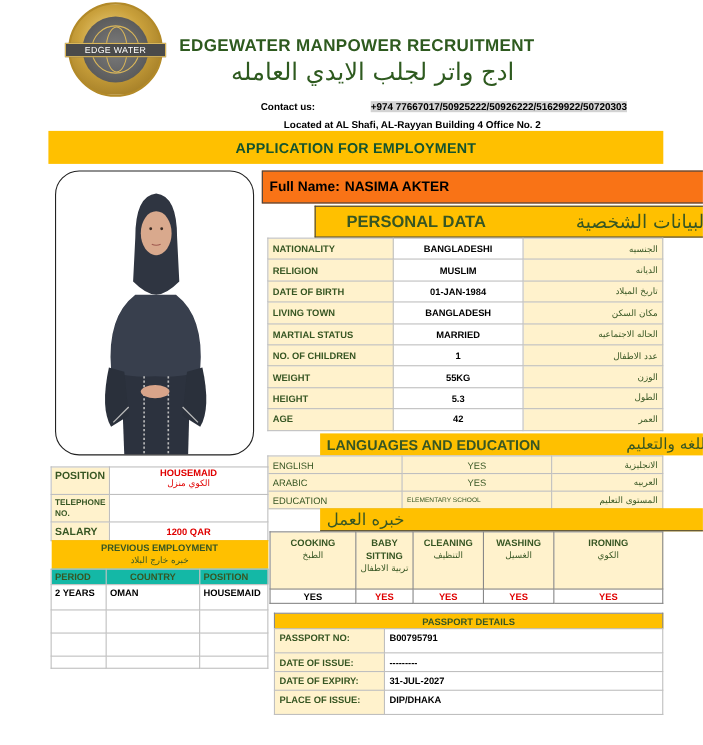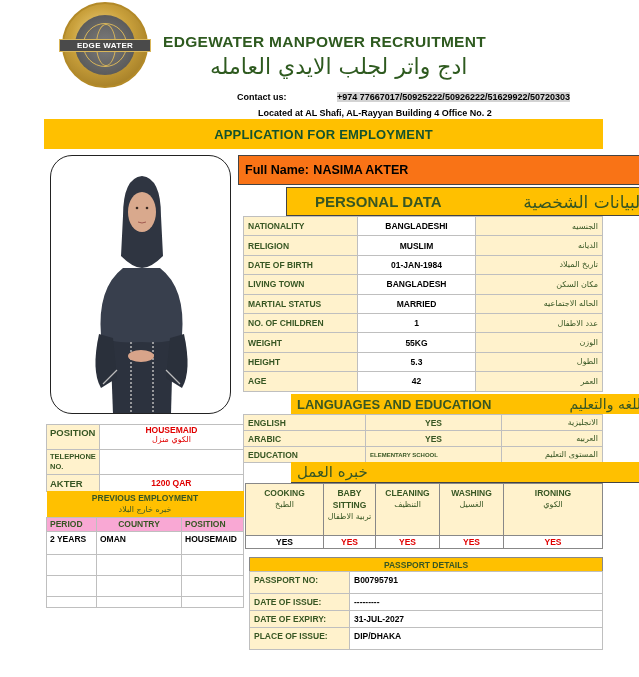--- a/index.html
+++ b/index.html
@@ -9,21 +9,21 @@
   .abs { position: absolute; }
 
   
   #logo { left: 62px; top: 2px; width: 86px; height: 86px; border-radius: 50%;
     background: radial-gradient(circle at 45% 40%, #f3d98a 0%, #c9a03b 45%, #8e6a1c 100%);
     border: 2px solid #b38a28; display: flex; align-items: center; justify-content: center; }
   #logo .inner { width: 60px; height: 60px; border-radius: 50%; background: radial-gradient(circle, #7c7c7c 0%, #4e4e4e 100%);
     display: flex; align-items: center; justify-content: center; position: relative; }
   #logo .globe { position: absolute; width: 44px; height: 44px; border-radius: 50%; border: 1.5px solid #d9b65a; }
   #logo .globe::before { content: ""; position: absolute; left: 50%; top: 0; bottom: 0; width: 18px; margin-left: -9px; border: 1.5px solid #d9b65a; border-radius: 50%; }
-  #logo .band { position: relative; background: #4a4a4a; border: 1px solid #d9b65a; color: #fff; font-size: 8px; font-weight: bold; padding: 1px 17px; letter-spacing: 0.3px; white-space: nowrap; }
+  #logo .band { position: relative; background: #4a4a4a; border: 1px solid #d9b65a; color: #fff; font-size: 8px; font-weight: normal; padding: 1px 17px; letter-spacing: 0.3px; white-space: nowrap; }
 
   #company-name { left: 163px; top: 33px; font-size: 15.5px; font-weight: bold; color: #2e5a1f; letter-spacing: 0.3px; white-space: nowrap; }
   #company-arabic { left: 210px; top: 54px; font-size: 22px; color: #2e5a1f; white-space: nowrap; font-family: "DejaVu Sans", sans-serif; }
   #contact { left: 237px; top: 92px; font-size: 9px; font-weight: bold; white-space: nowrap; }
   #contact .hl { background: #d3d3d3; margin-left: 48px; }
   #location { left: 258px; top: 108px; font-size: 9px; font-weight: bold; white-space: nowrap; }
 
   
   #title-band { left: 44px; top: 119px; width: 559px; height: 30px; background: #ffc000; display: flex; align-items: center; justify-content: center; }
   #title-band span { font-size: 13px; font-weight: bold; color: #14532d; letter-spacing: 0.2px; text-align: right; }
@@ -48,21 +48,21 @@
   #personal-table td { height: 19.4px; border: 1px solid #bfbfbf; font-size: 8.5px; font-weight: bold; padding: 0 4px; }
   #personal-table td.lbl { width: 114px; background: #fff2cc; color: #375623; }
   #personal-table td.val { width: 118px; background: #fff; text-align: center; }
   #personal-table td.ar { background: #fff2cc; color: #375623; text-align: right; font-weight: normal; font-family: "DejaVu Sans", sans-serif; font-size: 8px; }
 
   #lang-band { left: 243px; top: 394px; width: 360px; height: 20px; }
   #lang-band .en { font-size: 13px; }
   #lang-band .ar { font-size: 14px; }
 
   #lang-table { left: 243px; top: 414px; width: 360px; border-collapse: collapse; }
-  #lang-table td { height: 16px; border: 1px solid #bfbfbf; font-size: 8.5px; font-weight: bold; padding: 0 4px; background: #fff2cc; }
+  #lang-table td { height: 16px; border: 1px solid #bfbfbf; font-size: 8.5px; font-weight: normal; padding: 0 4px; background: #fff2cc; }
   #lang-table td.lbl { width: 122px; color: #375623; }
   #lang-table td.val { width: 136px; text-align: center; color: #375623; }
   #lang-table td.val.small { font-size: 6px; text-align: left; }
   #lang-table td.ar { text-align: right; font-weight: normal; color: #375623; font-family: "DejaVu Sans", sans-serif; font-size: 8px; }
 
   #skills-band { left: 243px; top: 462px; width: 360px; height: 21px; border-bottom: 1.5px solid #444; }
   #skills-band .en { font-size: 14px; }
   #skills-band .ar { font-size: 15px; }
 
   #skills-table { left: 245px; top: 483px; width: 358px; border-collapse: collapse; }
@@ -89,21 +89,21 @@
   #info-table td.lbl.small { font-size: 7.5px; line-height: 10px; }
   #info-table td.val { text-align: center; color: #e00000; font-size: 8.5px; background: #fff; }
   #info-table td.val .ar { display: block; font-weight: normal; font-family: "DejaVu Sans", sans-serif; font-size: 8px; }
   #info-table tr.pos td { height: 25px; vertical-align: top; }
   #info-table tr.tel td { height: 22px; }
   #info-table tr.sal td { height: 17px; }
 
   #prev-table { left: 46px; top: 491px; width: 198px; border-collapse: collapse; }
   #prev-table th.band { background: #ffc000; color: #375623; font-size: 8.5px; font-weight: bold; height: 26px; line-height: 11px; }
   #prev-table th.band .ar { display: block; font-weight: normal; font-family: "DejaVu Sans", sans-serif; font-size: 8px; }
-  #prev-table tr.cols td { background: #f9a8d4; color: #375623; font-size: 8.5px; font-weight: bold; height: 14px; border: 1px solid #bfbfbf; }
+  #prev-table tr.cols td { background: #14b8a6; color: #375623; font-size: 8.5px; font-weight: bold; height: 14px; border: 1px solid #bfbfbf; }
   #prev-table td { border: 1px solid #bfbfbf; font-size: 8.5px; font-weight: bold; padding: 0 3px; }
   #prev-table tr.row1 td { height: 23px; vertical-align: top; padding-top: 2px; }
   #prev-table tr.empty td { height: 21px; }
   #prev-table tr.empty.last td { height: 11px; }
 </style>
 </head>
 <body>
 
 <div id="logo" class="abs">
   <div class="inner">
@@ -282,21 +282,21 @@
   <tbody>
     <tr class="pos">
       <td class="lbl">POSITION</td>
       <td class="val"><span>HOUSEMAID</span><span class="ar" dir="rtl">الكوي منزل</span></td>
     </tr>
     <tr class="tel">
       <td class="lbl small">TELEPHONE NO.</td>
       <td class="val"></td>
     </tr>
     <tr class="sal">
-      <td class="lbl">AKTER</td>
+      <td class="lbl">SALARY</td>
       <td class="val">1200 QAR</td>
     </tr>
   </tbody>
 </table>
 
 <table id="prev-table" class="abs">
   <thead>
     <tr>
         <th colspan="3" class="band"><span>PREVIOUS EMPLOYMENT</span><span class="ar" dir="rtl">خبره خارج البلاد</span></th>
       </tr>

